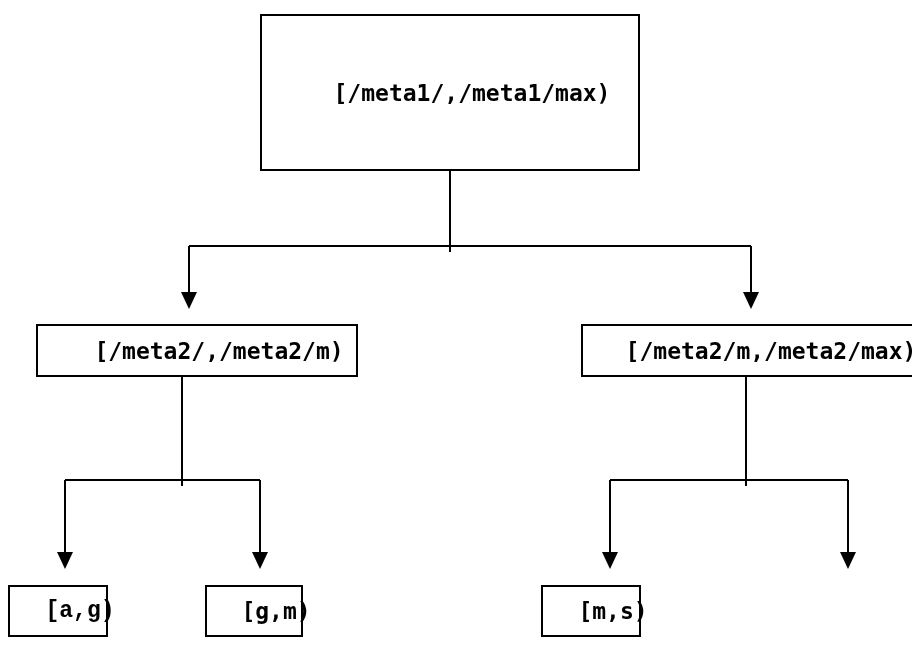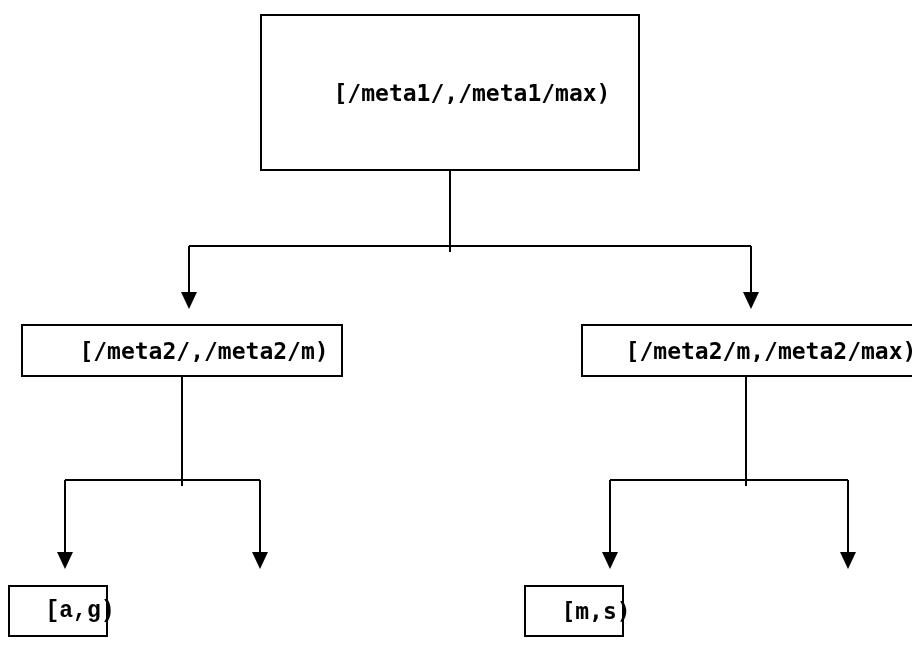--- a/index.html
+++ b/index.html
@@ -30,25 +30,25 @@
     display: flex;
     align-items: center;
     justify-content: center;
     color: #000000;
     font-weight: bold;
     font-size: 23px;
     white-space: nowrap;
     padding-left: 44px;
   }
   .node-root      { left: 260px; top: 14px;  width: 380px; height: 157px; }
-  .node-mid-left  { left: 21px;  top: 324px; width: 322px; height: 53px;  }
+  .node-mid-left  { left: 36px;  top: 324px; width: 322px; height: 53px;  }
   .node-mid-right { left: 581px; top: 324px; width: 336px; height: 53px;  }
   .node-leaf-ag   { left: 8px;   top: 585px; width: 100px; height: 52px; font-family: Liberation Mono, monospace;  }
   .node-leaf-gm   { left: 205px; top: 585px; width: 98px;  height: 52px;  }
-  .node-leaf-ms   { left: 524px; top: 585px; width: 100px; height: 52px;  }
+  .node-leaf-ms   { left: 541px; top: 585px; width: 100px; height: 52px;  }
   .node-leaf-smax { left: 778px; top: 585px; width: 129px; height: 52px;  }
 </style>
 </head>
 <body>
 
 <div class="canvas">
 
   <svg class="edges" viewBox="0 0 912 652" xmlns="http://www.w3.org/2000/svg" fill="none" stroke="#000000" stroke-width="2">
 
     <path d="M450 171 L450 252"></path>
@@ -82,19 +82,22 @@
   </div>
 
   <div class="node node-mid-right">
     <span>[/meta2/m,/meta2/max)</span>
   </div>
 
   <div class="node node-leaf-ag">
     <span>[a,g)</span>
   </div>
 
+  <div class="node node-leaf-gm">
+    <span>[g,m)</span>
+  </div>
 
   <div class="node node-leaf-ms">
     <span>[m,s)</span>
   </div>
 
 
 </div>
 
 </body></html>

